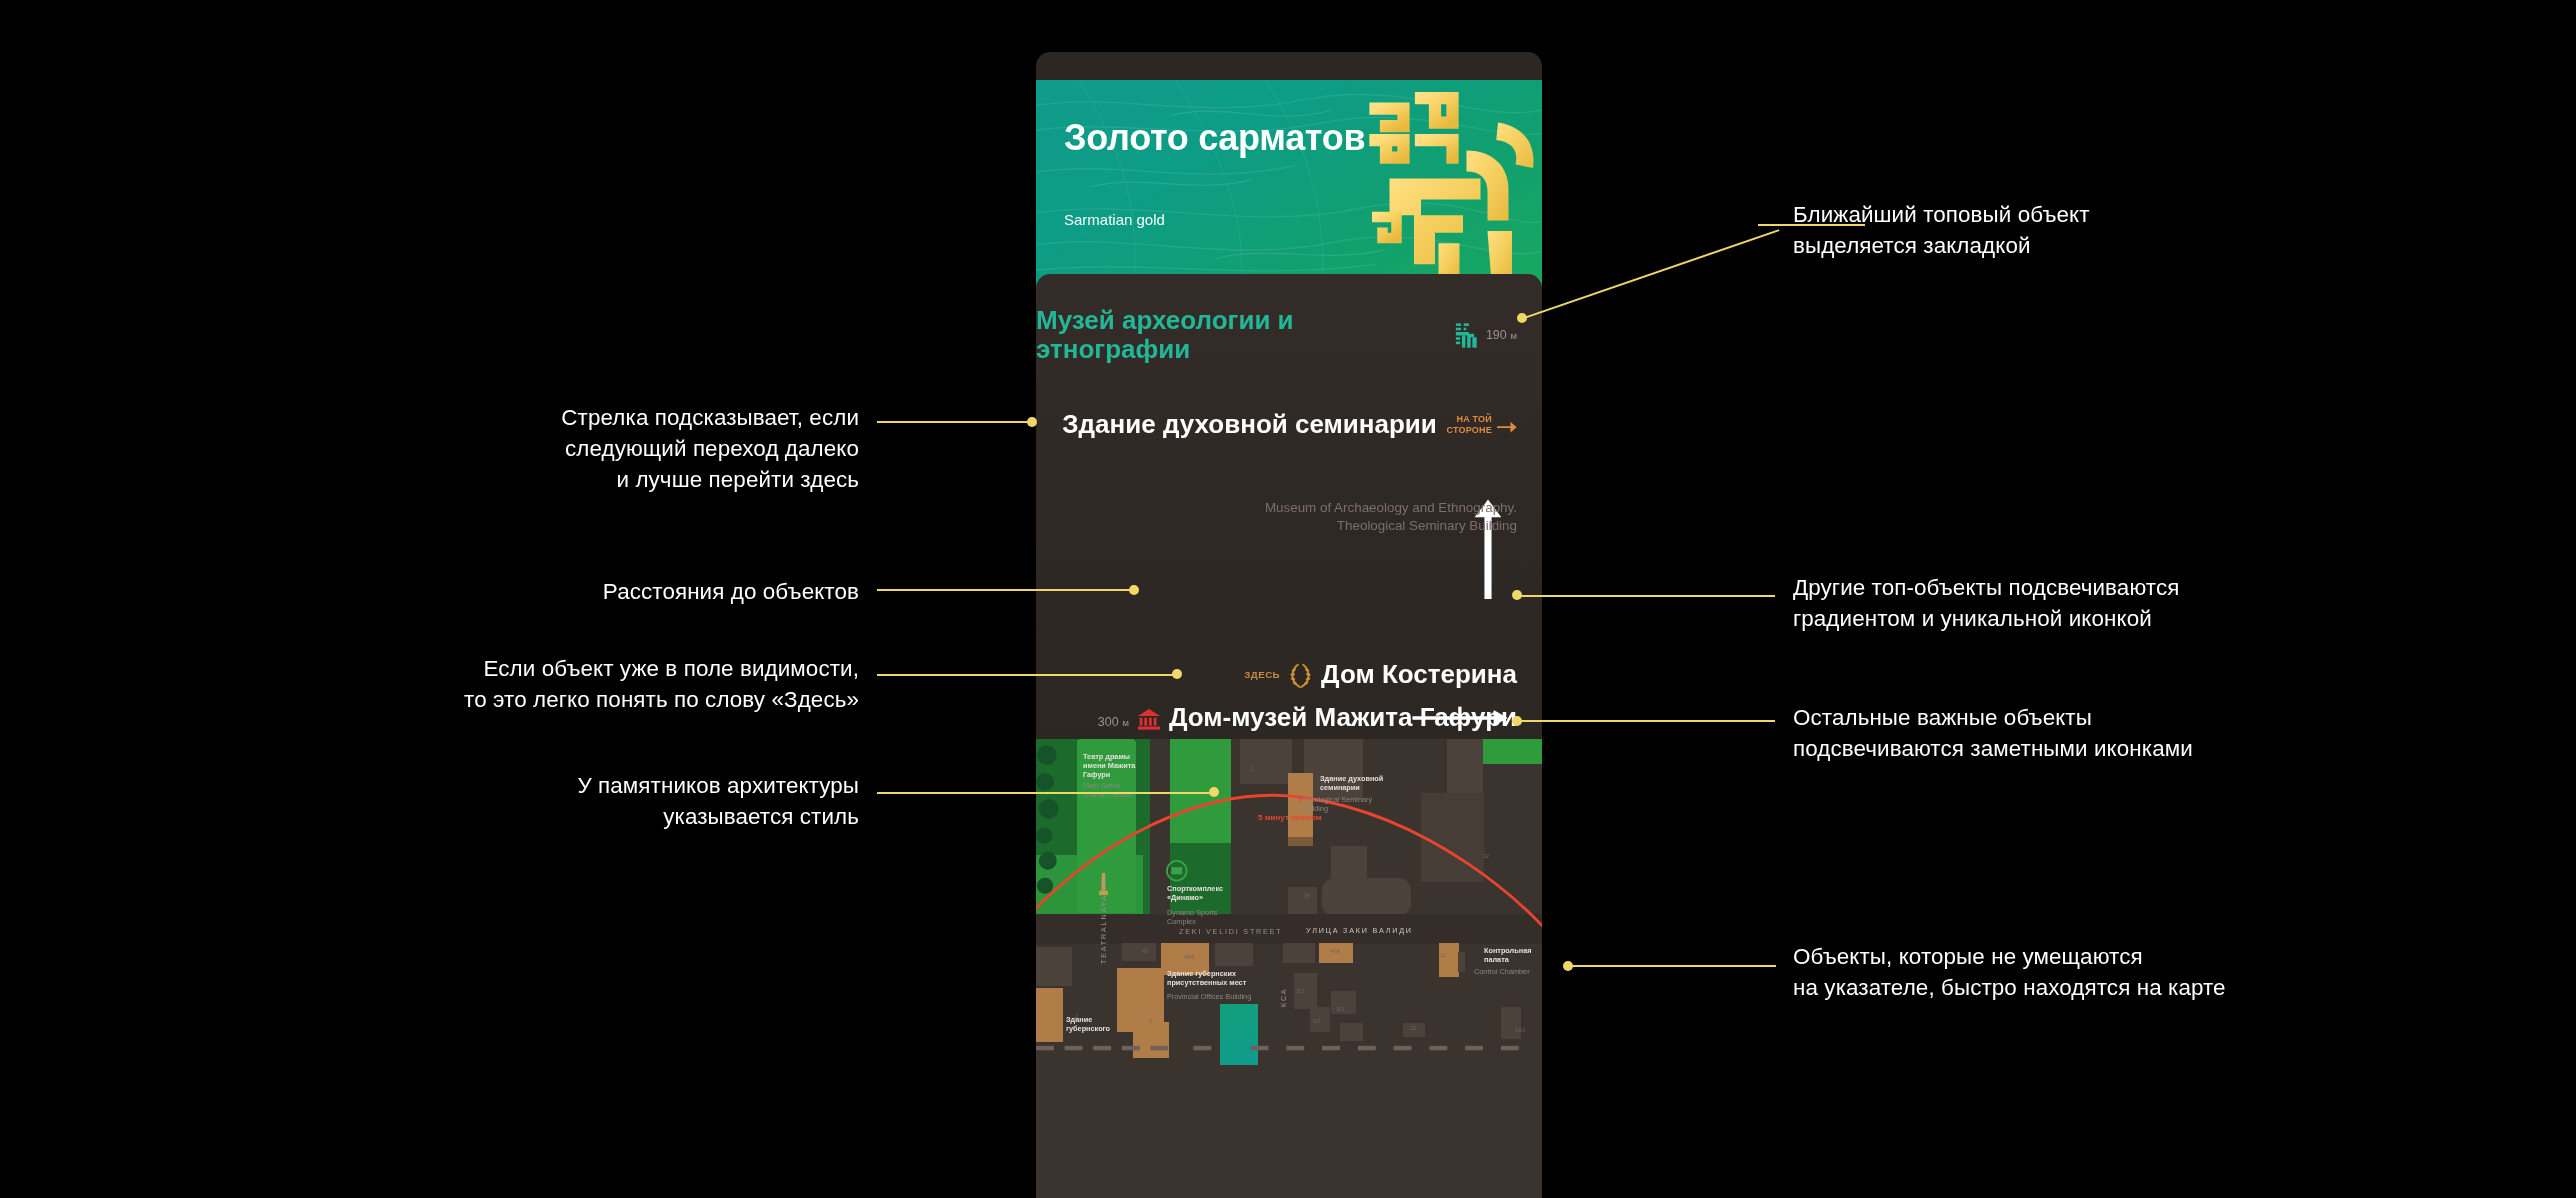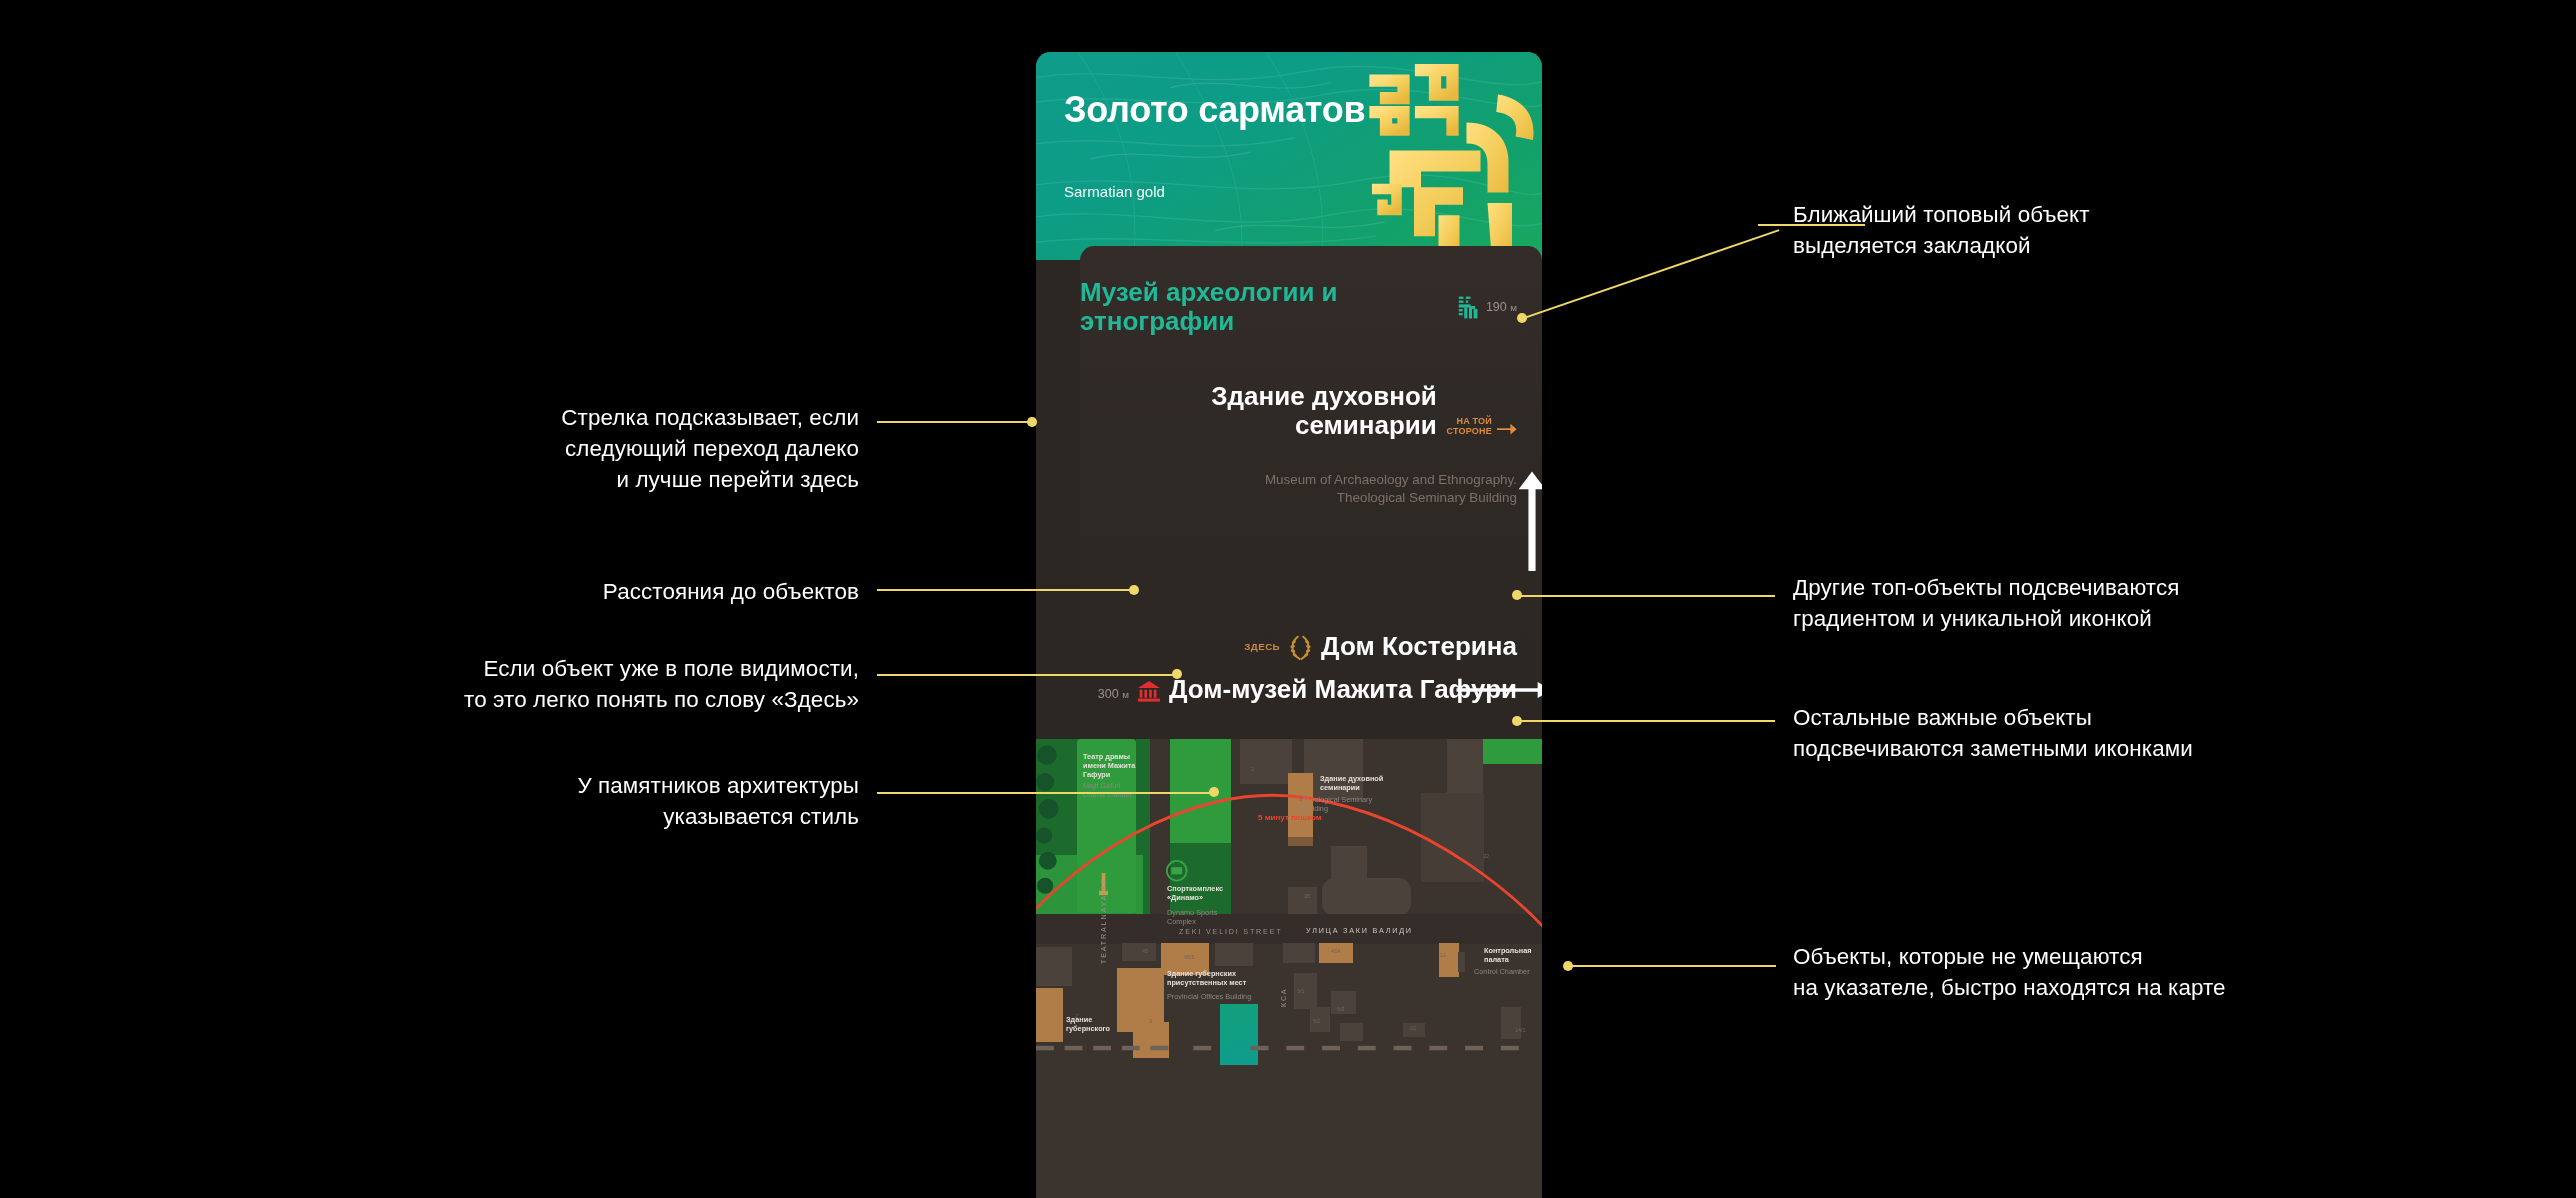--- a/index.html
+++ b/index.html
@@ -18,32 +18,32 @@
        background:#efd868;}
   .diag{position:absolute;transform-origin:0 50%;height:1.8px;background:#efd868;}
 
   
   #card{position:absolute;left:1036px;top:52px;width:506px;height:1147px;
         border-radius:14.3px 14.3px 0 0;overflow:hidden;background:#2d2724;}
 
   
   #hero{position:relative;height:208px;background:
         linear-gradient(150deg,#0f9c8a 0%,#0d9c85 35%,#12a06d 72%,#19a85f 100%);
-        overflow:hidden;}
+        overflow:hidden;margin-top:28px;}
   #hero .wave{position:absolute;inset:0;opacity:.35;}
   #hero-title{position:absolute;left:28px;top:39px;color:#fff;
         font-size:36px;font-weight:700;line-height:1.07;letter-spacing:-0.3px;}
   #hero-sub{position:absolute;left:28px;top:131px;color:#fff;font-size:15px;
         font-weight:400;opacity:.97;}
   .deer-hero{position:absolute;right:-5.4px;top:7.2px;width:210px;height:197px;}
 
   
   #body{position:relative;height:479px;
         background:linear-gradient(180deg,#332c29 0%,#2f2926 45%,#2d2724 100%);
-        border-radius:14.3px 14.3px 0 0;margin-top:-14.3px;margin-left:44px;}
+        border-radius:14.3px 14.3px 0 0;margin-top:-14.3px;}
 
   .rowblock{position:absolute;right:25px;}
   .line{display:flex;align-items:center;justify-content:flex-end;gap:8px;}
   .dist{color:#9b918c;font-size:12.5px;font-weight:500;white-space:nowrap;}
   .dist .u{font-size:9.8px;}
   .name-teal{color:#21b897;font-size:26px;font-weight:600;line-height:1.13;
         text-align:left;}
   .name-white{color:#fff;font-size:26px;font-weight:600;line-height:1.13;
         text-align:right;}
   .name-red{font-size:27px;font-weight:600;line-height:1.13;text-align:right;

